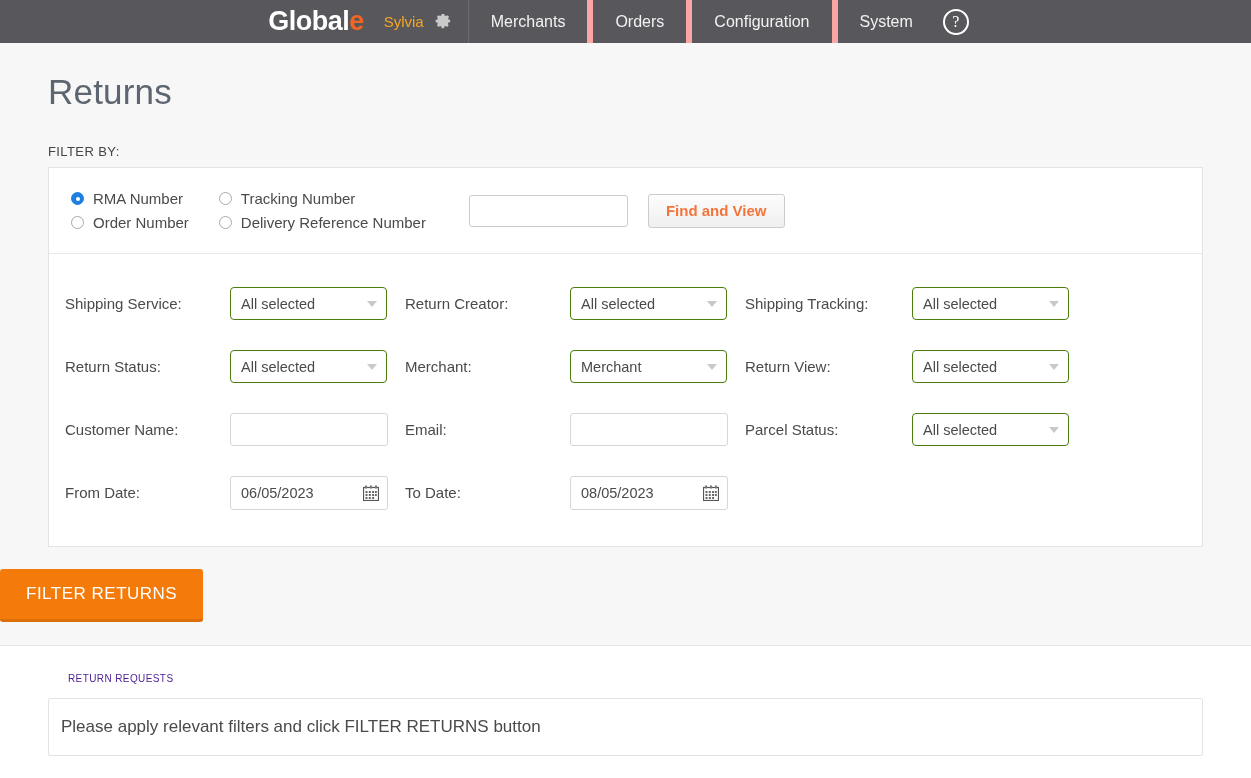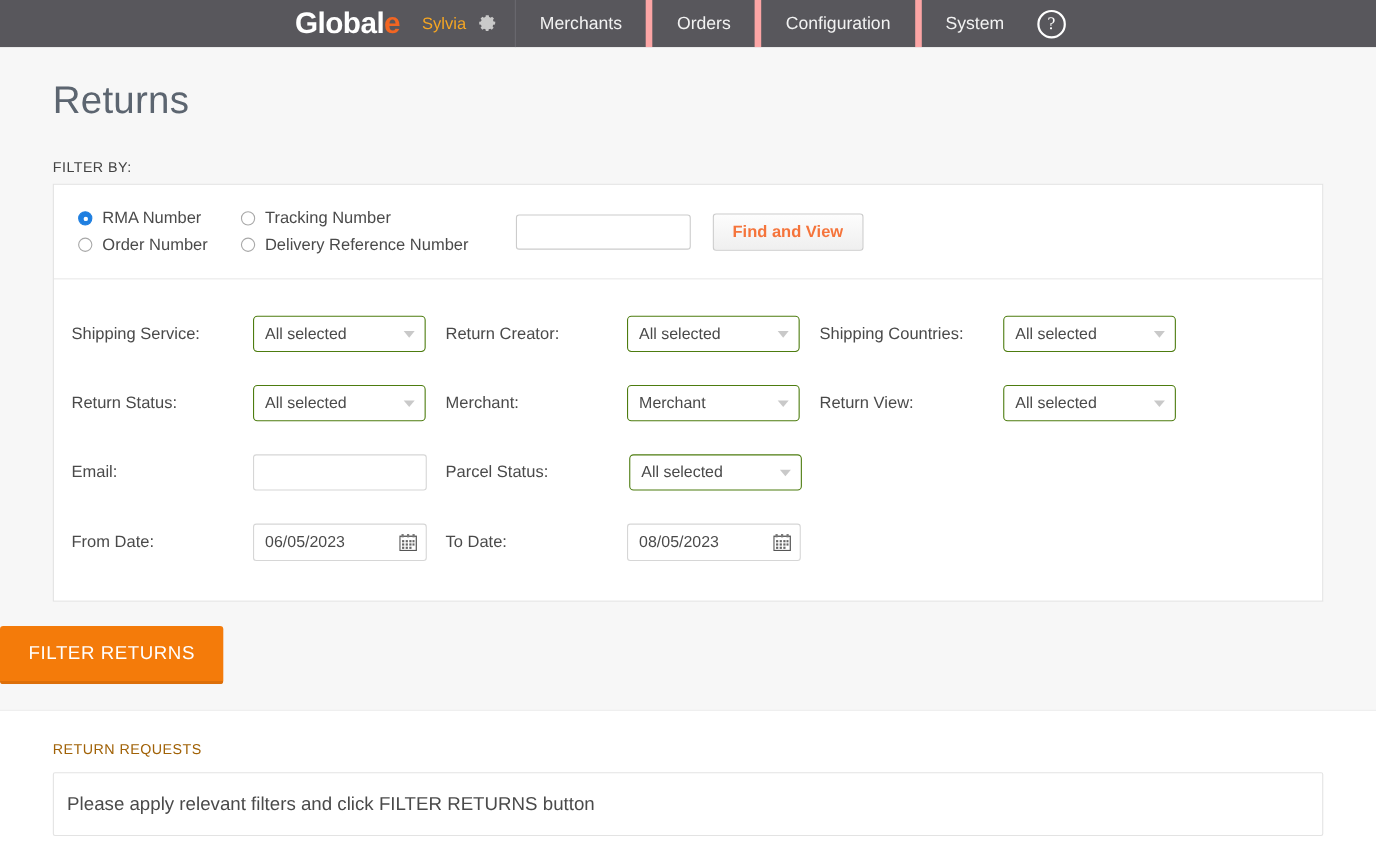--- a/index.html
+++ b/index.html
@@ -254,24 +254,24 @@
   }
 
   
   .results {
     background: #ffffff;
     border-top: 1px solid #e5e5e5;
     height: 133px;
     padding: 0;
   }
   .results-title {
-    font-size: 13px;
-    color: #a16207;
+    font-size: 10px;
+    color: #4c1d95;
     letter-spacing: 0.4px;
-    padding: 27px 0 14px 48px;
+    padding: 27px 0 14px 68px;
   }
   .results-box {
     margin: 0 48px;
     border: 1px solid #e3e3e3;
     border-radius: 2px;
     height: 58px;
     display: flex;
     align-items: center;
     padding-left: 12px;
     font-size: 17px;
@@ -362,21 +362,21 @@
         <div class="fld c2">
           <span class="fld-label">Return Creator:</span>
           <span class="fld-ctl">
             <span class="select-box">
               <span>All selected</span>
               <span class="caret"></span>
             </span>
           </span>
         </div>
         <div class="fld c3">
-          <span class="fld-label">Shipping Countries:</span>
+          <span class="fld-label">Shipping Tracking:</span>
           <span class="fld-ctl">
             <span class="select-box">
               <span>All selected</span>
               <span class="caret"></span>
             </span>
           </span>
         </div>
       </div>
 
       <div class="filter-row">
@@ -403,20 +403,26 @@
           <span class="fld-ctl">
             <span class="select-box">
               <span>All selected</span>
               <span class="caret"></span>
             </span>
           </span>
         </div>
       </div>
 
       <div class="filter-row">
+        <div class="fld c1">
+          <span class="fld-label">Customer Name:</span>
+          <span class="fld-ctl">
+            <input class="text-box" type="text" value="" style="">
+          </span>
+        </div>
         <div class="fld c2">
           <span class="fld-label">Email:</span>
           <span class="fld-ctl">
             <input class="text-box" type="text" value="" style="">
           </span>
         </div>
         <div class="fld c3">
           <span class="fld-label">Parcel Status:</span>
           <span class="fld-ctl">
             <span class="select-box">

